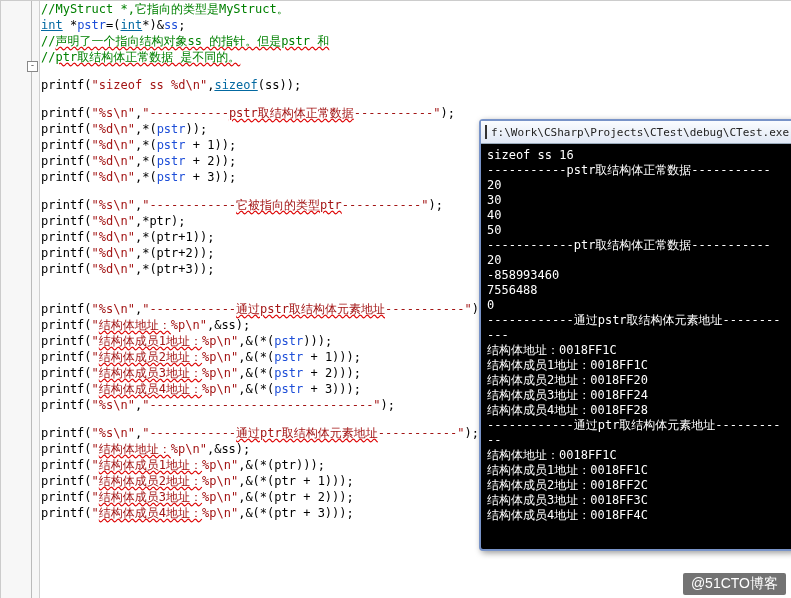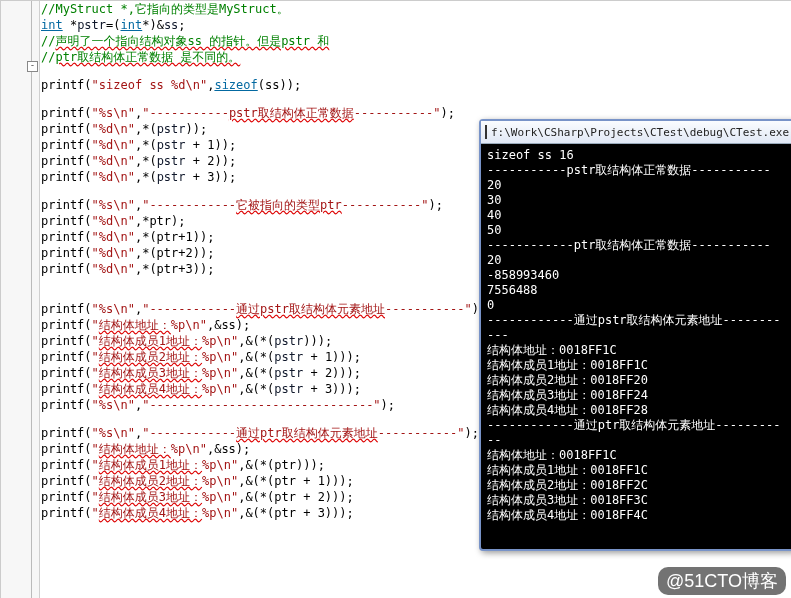--- a/index.html
+++ b/index.html
@@ -8,28 +8,28 @@
   .fold{position:absolute;left:26px;width:9px;height:9px;border:1px solid #888;background:#fff;text-align:center;line-height:7px;font-size:9px;color:#444;}
   .fold.m{line-height:6px;}
   .foldline{position:absolute;left:30px;width:1px;background:#bbb;}
   .editor{position:absolute;left:40px;top:0;right:0;bottom:0;white-space:nowrap;}
   .ln{height:16px;line-height:16px;}
   .blank{height:12px;}
   .c-comment{color:#008000;margin-top:8px;}
   .c-key{color:#0369a1;text-decoration:underline;}
   .c-ident{color:#000;}
   .c-str{color:#a31515;}
-  .c-var{color:#0f172a;}
+  .c-var{color:#1d4ed8;}
   .wavy{text-decoration:underline;text-decoration-style:wavy;text-decoration-color:#d00;}
   .console{position:absolute;left:478px;top:118px;width:312px;height:428px;border:2px solid #7893c8;border-radius:4px;background:#000;box-shadow:2px 2px 6px rgba(0,0,0,.4);}
   .titlebar{height:22px;background:linear-gradient(#fafcff,#e1e8f5);border-bottom:1px solid #9ab;display:flex;align-items:center;padding:0 4px;font-size:11px;color:#222;}
   .titlebar .icon{width:14px;height:14px;margin-right:4px;display:inline-block;background:#333;}
   .conbody{padding:4px 6px;color:#fff;font-family:"NSimSun","SimSun",monospace;font-size:12px;line-height:15px;}
   .conline{}
-  .watermark{position:absolute;bottom:4px;right:6px;background:rgba(0,0,0,.55);color:#fff;font-size:18px;padding:2px 8px;font-family:"Microsoft YaHei",sans-serif;border-radius:10px;}
+  .watermark{position:absolute;bottom:4px;right:6px;background:rgba(0,0,0,.55);color:#fff;font-size:14px;padding:2px 8px;font-family:"Microsoft YaHei",sans-serif;border-radius:2px;}
 </style>
 </head>
 <body>
 
 <div class="page">
 
   <div class="gutter">
     <div class="foldline" style="top:0;height:598px;"></div>
     <div class="fold m" style="top:60px;">-</div>
   </div>

